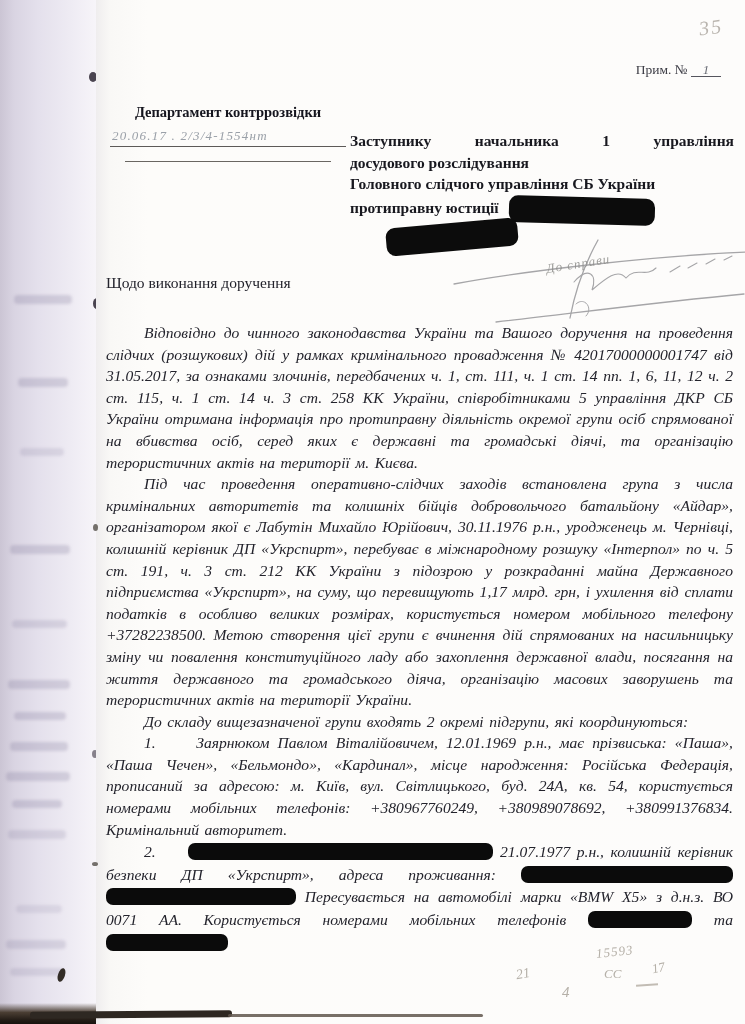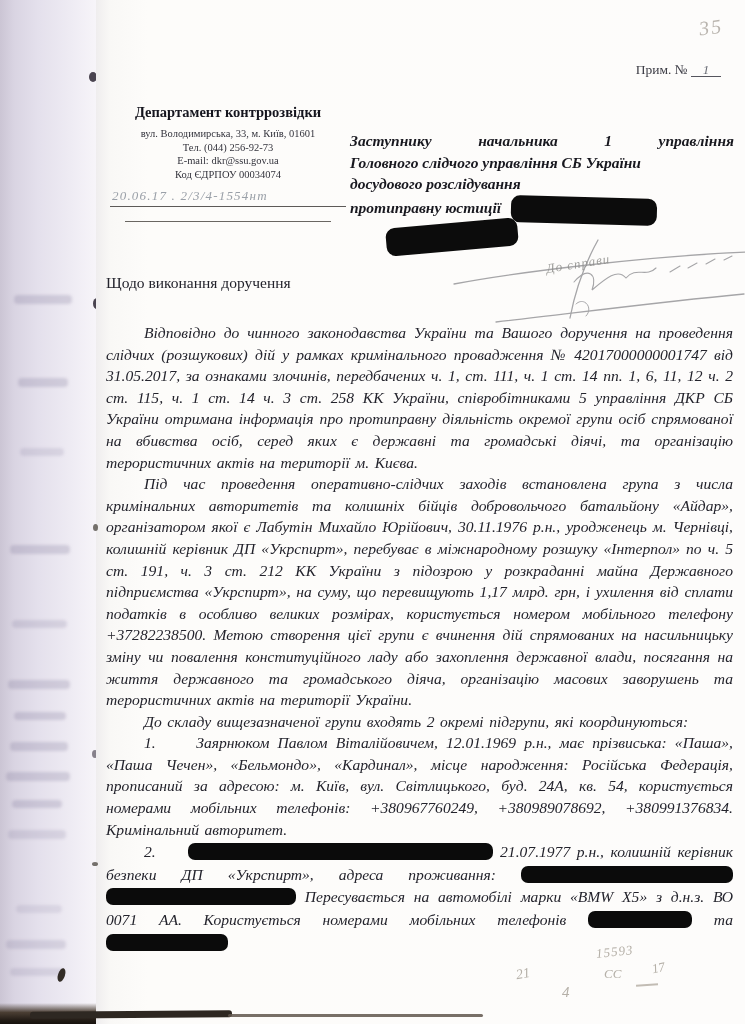--- a/index.html
+++ b/index.html
@@ -34,21 +34,21 @@
   .letterhead { position:absolute; top:104px; left:14px; width:236px; text-align:center; }
   .lh-agency { font-size:14.5px; letter-spacing:.6px; color:#1d1d26; white-space:nowrap; }
   .lh-dept { font-size:14.5px; font-weight:bold; color:#15151e; }
   .lh-small { font-size:10.5px; line-height:13.5px; color:#33333c; margin-top:6px; }
   .lh-reg { margin-top:7px; text-align:left; border-bottom:1.6px solid #5d5a58; padding:0 2px 2px 2px;
     font-size:13px; letter-spacing:1.2px; white-space:nowrap; }
   .lh-blank { margin:14px auto 0 auto; width:206px; border-bottom:1.6px solid #6a6662; height:1px; }
 
   
   .addressee { position:absolute; top:130px; left:254px; width:384px;
-    font-weight:bold; font-size:15.5px; line-height:21.5px; color:#18181f;font-style:italic; }
+    font-weight:bold; font-size:15.5px; line-height:21.5px; color:#18181f; }
   .addr-just { text-align:justify; text-align-last:justify; }
   .addr-l4 { display:flex; align-items:center; }
   .bar { background:#0c0c0c; border-radius:9px; }
   #addr-bar-1 { width:146px; height:27px; margin-left:10px; transform:rotate(1.6deg) translateY(2px); }
   #addr-bar-2 { width:132px; height:28px; margin-left:36px; margin-top:1px; transform:rotate(-5deg); }
 
   
   .resolution { position:absolute; top:238px; left:352px; width:330px; height:95px; pointer-events:none; }
   .resolution svg { position:absolute; inset:0; }
   .res-text { position:absolute; left:98px; top:18px; font-size:13px; color:#8f8f8c;
@@ -109,34 +109,28 @@
 
     <div id="sheet-num" class="pencil">35</div>
 
     <div id="copy-line">
       <span>Прим. №</span>
       <span class="blank">1</span>
     </div>
 
     <div class="letterhead">
       <div class="lh-dept">Департамент контррозвідки</div>
-      <div class="lh-small">
-        <div>вул. Володимирська, 33, м. Київ, 01601</div>
-        <div>Тел. (044) 256-92-73</div>
-        <div>E-mail: dkr@ssu.gov.ua</div>
-        <div>Код ЄДРПОУ 00034074</div>
-      </div>
       <div class="lh-reg handnote">20.06.17 . 2/3/4-1554нт</div>
       <div class="lh-blank"></div>
     </div>
 
     <div class="addressee">
       <div class="addr-just">Заступнику начальника 1 управління</div>
+      <div>досудового розслідування</div>
       <div>Головного слідчого управління СБ України</div>
-      <div>досудового розслідування</div>
       <div class="addr-l4">
         <span>протиправну юстиції</span>
         <span id="addr-bar-1" class="bar"></span>
       </div>
       <div id="addr-bar-2" class="bar"></div>
     </div>
 
     <div class="resolution">
       <svg viewBox="0 0 330 95">
         <g fill="none" stroke="#97979a" stroke-width="1.3" stroke-linecap="round" opacity="0.85">

